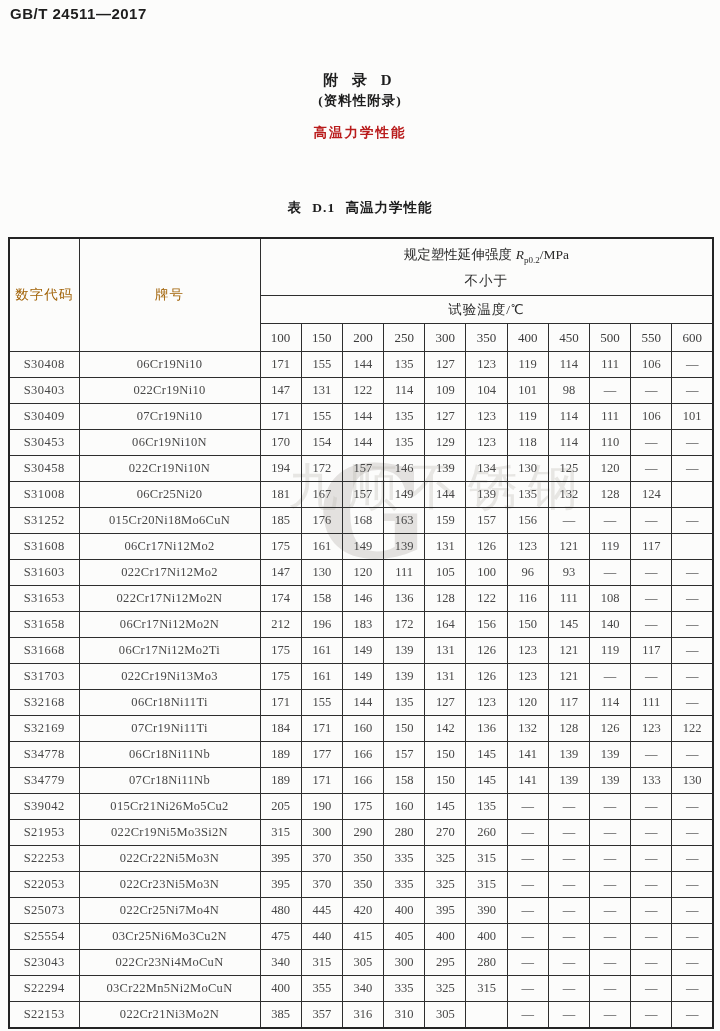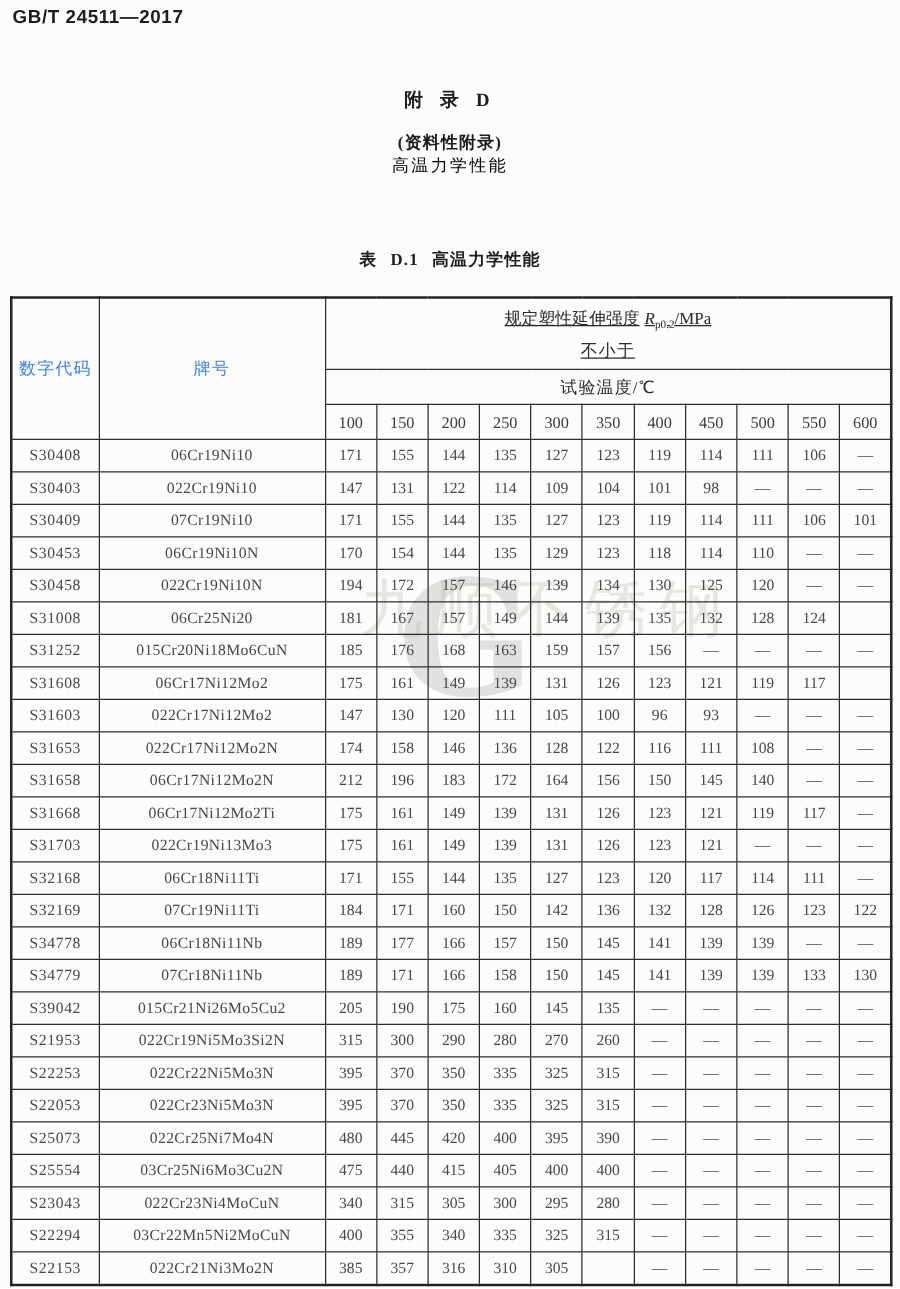--- a/index.html
+++ b/index.html
@@ -10,26 +10,26 @@
   .doc-number {
     position:absolute; top:5px; left:10px;
     font-family:"Liberation Sans", sans-serif; font-weight:bold;
     font-size:15px; letter-spacing:0.5px; color:#1d1d1d;
   }
   .appendix-title {
     position:absolute; top:71px; left:0; width:100%; text-align:center;
     font-weight:bold; font-size:15px; letter-spacing:5px; color:#1d1d1d;
   }
   .appendix-note {
-    position:absolute; top:105px; left:0; width:100%; text-align:center;
+    position:absolute; top:92px; left:0; width:100%; text-align:center;
     font-weight:bold; font-size:13.5px; letter-spacing:1px; color:#1d1d1d;
   }
   .appendix-heading {
     position:absolute; top:124px; left:0; width:100%; text-align:center;
-    font-weight:normal; font-size:13.5px; letter-spacing:2px; color:#000000;
+    font-weight:bold; font-size:13.5px; letter-spacing:2px; color:#b91c1c;
   }
   .intro {
     position:absolute; top:160px; left:33px; margin:0;
     font-size:13.5px; color:#2a2a2a; letter-spacing:0.5px;
   }
   .caption {
     position:absolute; top:199px; left:0; width:100%; text-align:center;
     font-weight:bold; font-size:13.5px; letter-spacing:1px; word-spacing:6px; color:#1d1d1d;
   }
 
@@ -51,22 +51,22 @@
 
   table.data-table {
     position:absolute; top:237px; left:8px; width:704px; z-index:1;
     border-collapse:collapse; table-layout:fixed; background:transparent;
   }
   .data-table th, .data-table td {
     border:1px solid #2e2e2e; text-align:center; vertical-align:middle;
     padding:0; font-weight:normal; overflow:hidden; white-space:nowrap;
   }
   .data-table { border:2px solid #242424; }
-  .th-code, .th-grade { font-size:13.5px; color:#3b82f6; letter-spacing:1px; }
-  .th-strength { height:56px; font-size:13.5px; color:#2a2a2a;text-decoration:underline; }
+  .th-code, .th-grade { font-size:13.5px; color:#a16207; letter-spacing:1px; }
+  .th-strength { height:56px; font-size:13.5px; color:#2a2a2a; }
   .th-strength .strength-line { line-height:1.2; margin-top:2px; }
   .th-strength .sym { margin-left:4px; }
   .th-strength .sym i { font-style:italic; font-family:"Liberation Serif", serif; }
   .th-strength .sym sub { font-size:9px; }
   .th-strength .nlt { line-height:1.2; margin-top:8px; letter-spacing:1px; }
   .th-temp { height:27px; font-size:13.5px; color:#2a2a2a; letter-spacing:1px; }
   .temp-th { height:27px; font-size:13px; color:#3c3c3c; }
   .data-table tbody td { height:25px; font-size:12.5px; color:#474747; }
   .data-table tbody td.code-cell { letter-spacing:0.5px; }
   .data-table tbody td.grade-cell { letter-spacing:0.3px;margin-left:13px; }

